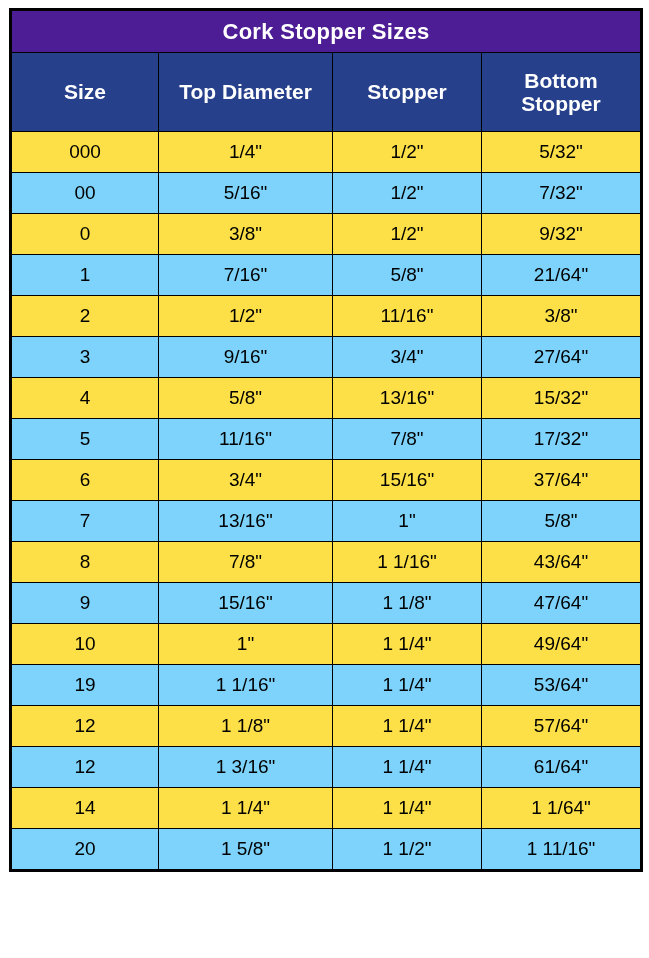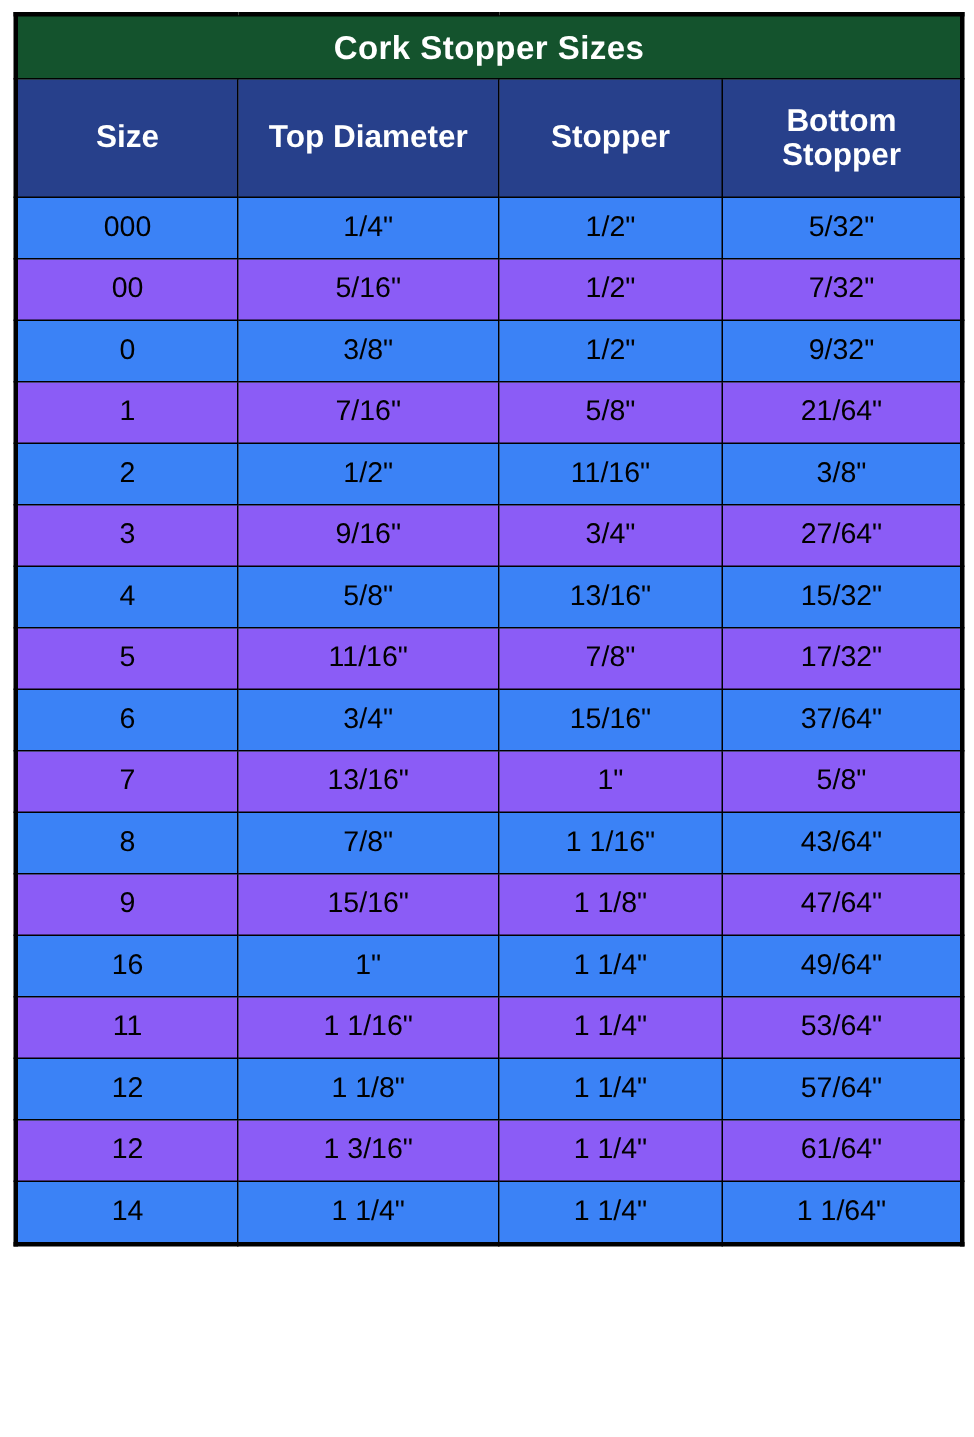--- a/index.html
+++ b/index.html
@@ -28,21 +28,21 @@
     border: 3px solid #000000;
   }
   table.cork td, table.cork th {
     border: 1px solid #000000;
     padding: 0;
     text-align: center;
     vertical-align: middle;
   }
   
   .title-cell {
-    background: #14532d;
+    background: #4c1d95;
     color: #ffffff;
     font-size: 22px;
     font-weight: bold;
     height: 41px;
     letter-spacing: 0.3px;
   }
   
   thead tr.head th {
     background: #27408b;
     color: #ffffff;
@@ -53,24 +53,24 @@
     padding: 2px 4px;
   }
   
   tbody td {
     font-size: 19px;
     color: #000000;
     height: 40px;
     font-weight: normal;
   }
   tbody tr.row-green td {
-    background: #3b82f6;
+    background: #fde047;
   }
   tbody tr.row-blue td {
-    background: #8b5cf6;
+    background: #7dd3fc;
   }
   
   col.c-size   { width: 148px; }
   col.c-top    { width: 174px; }
   col.c-height { width: 149px; }
   col.c-bottom { width: 160px; }
 </style>
 </head>
 <body>
 
@@ -160,27 +160,27 @@
           <td>1 1/16"</td>
           <td>43/64"</td>
         </tr>
         <tr class="row-blue">
           <td>9</td>
           <td>15/16"</td>
           <td>1 1/8"</td>
           <td>47/64"</td>
         </tr>
         <tr class="row-green">
-          <td>16</td>
+          <td>10</td>
           <td>1"</td>
           <td>1 1/4"</td>
           <td>49/64"</td>
         </tr>
         <tr class="row-blue">
-          <td>11</td>
+          <td>19</td>
           <td>1 1/16"</td>
           <td>1 1/4"</td>
           <td>53/64"</td>
         </tr>
         <tr class="row-green">
           <td>12</td>
           <td>1 1/8"</td>
           <td>1 1/4"</td>
           <td>57/64"</td>
         </tr>
@@ -188,16 +188,22 @@
           <td>12</td>
           <td>1 3/16"</td>
           <td>1 1/4"</td>
           <td>61/64"</td>
         </tr>
         <tr class="row-green">
           <td>14</td>
           <td>1 1/4"</td>
           <td>1 1/4"</td>
           <td>1 1/64"</td>
+        </tr>
+        <tr class="row-blue">
+          <td>20</td>
+          <td>1 5/8"</td>
+          <td>1 1/2"</td>
+          <td>1 11/16"</td>
         </tr>
       </tbody>
   </table>
 </div>
 
 </body></html>

